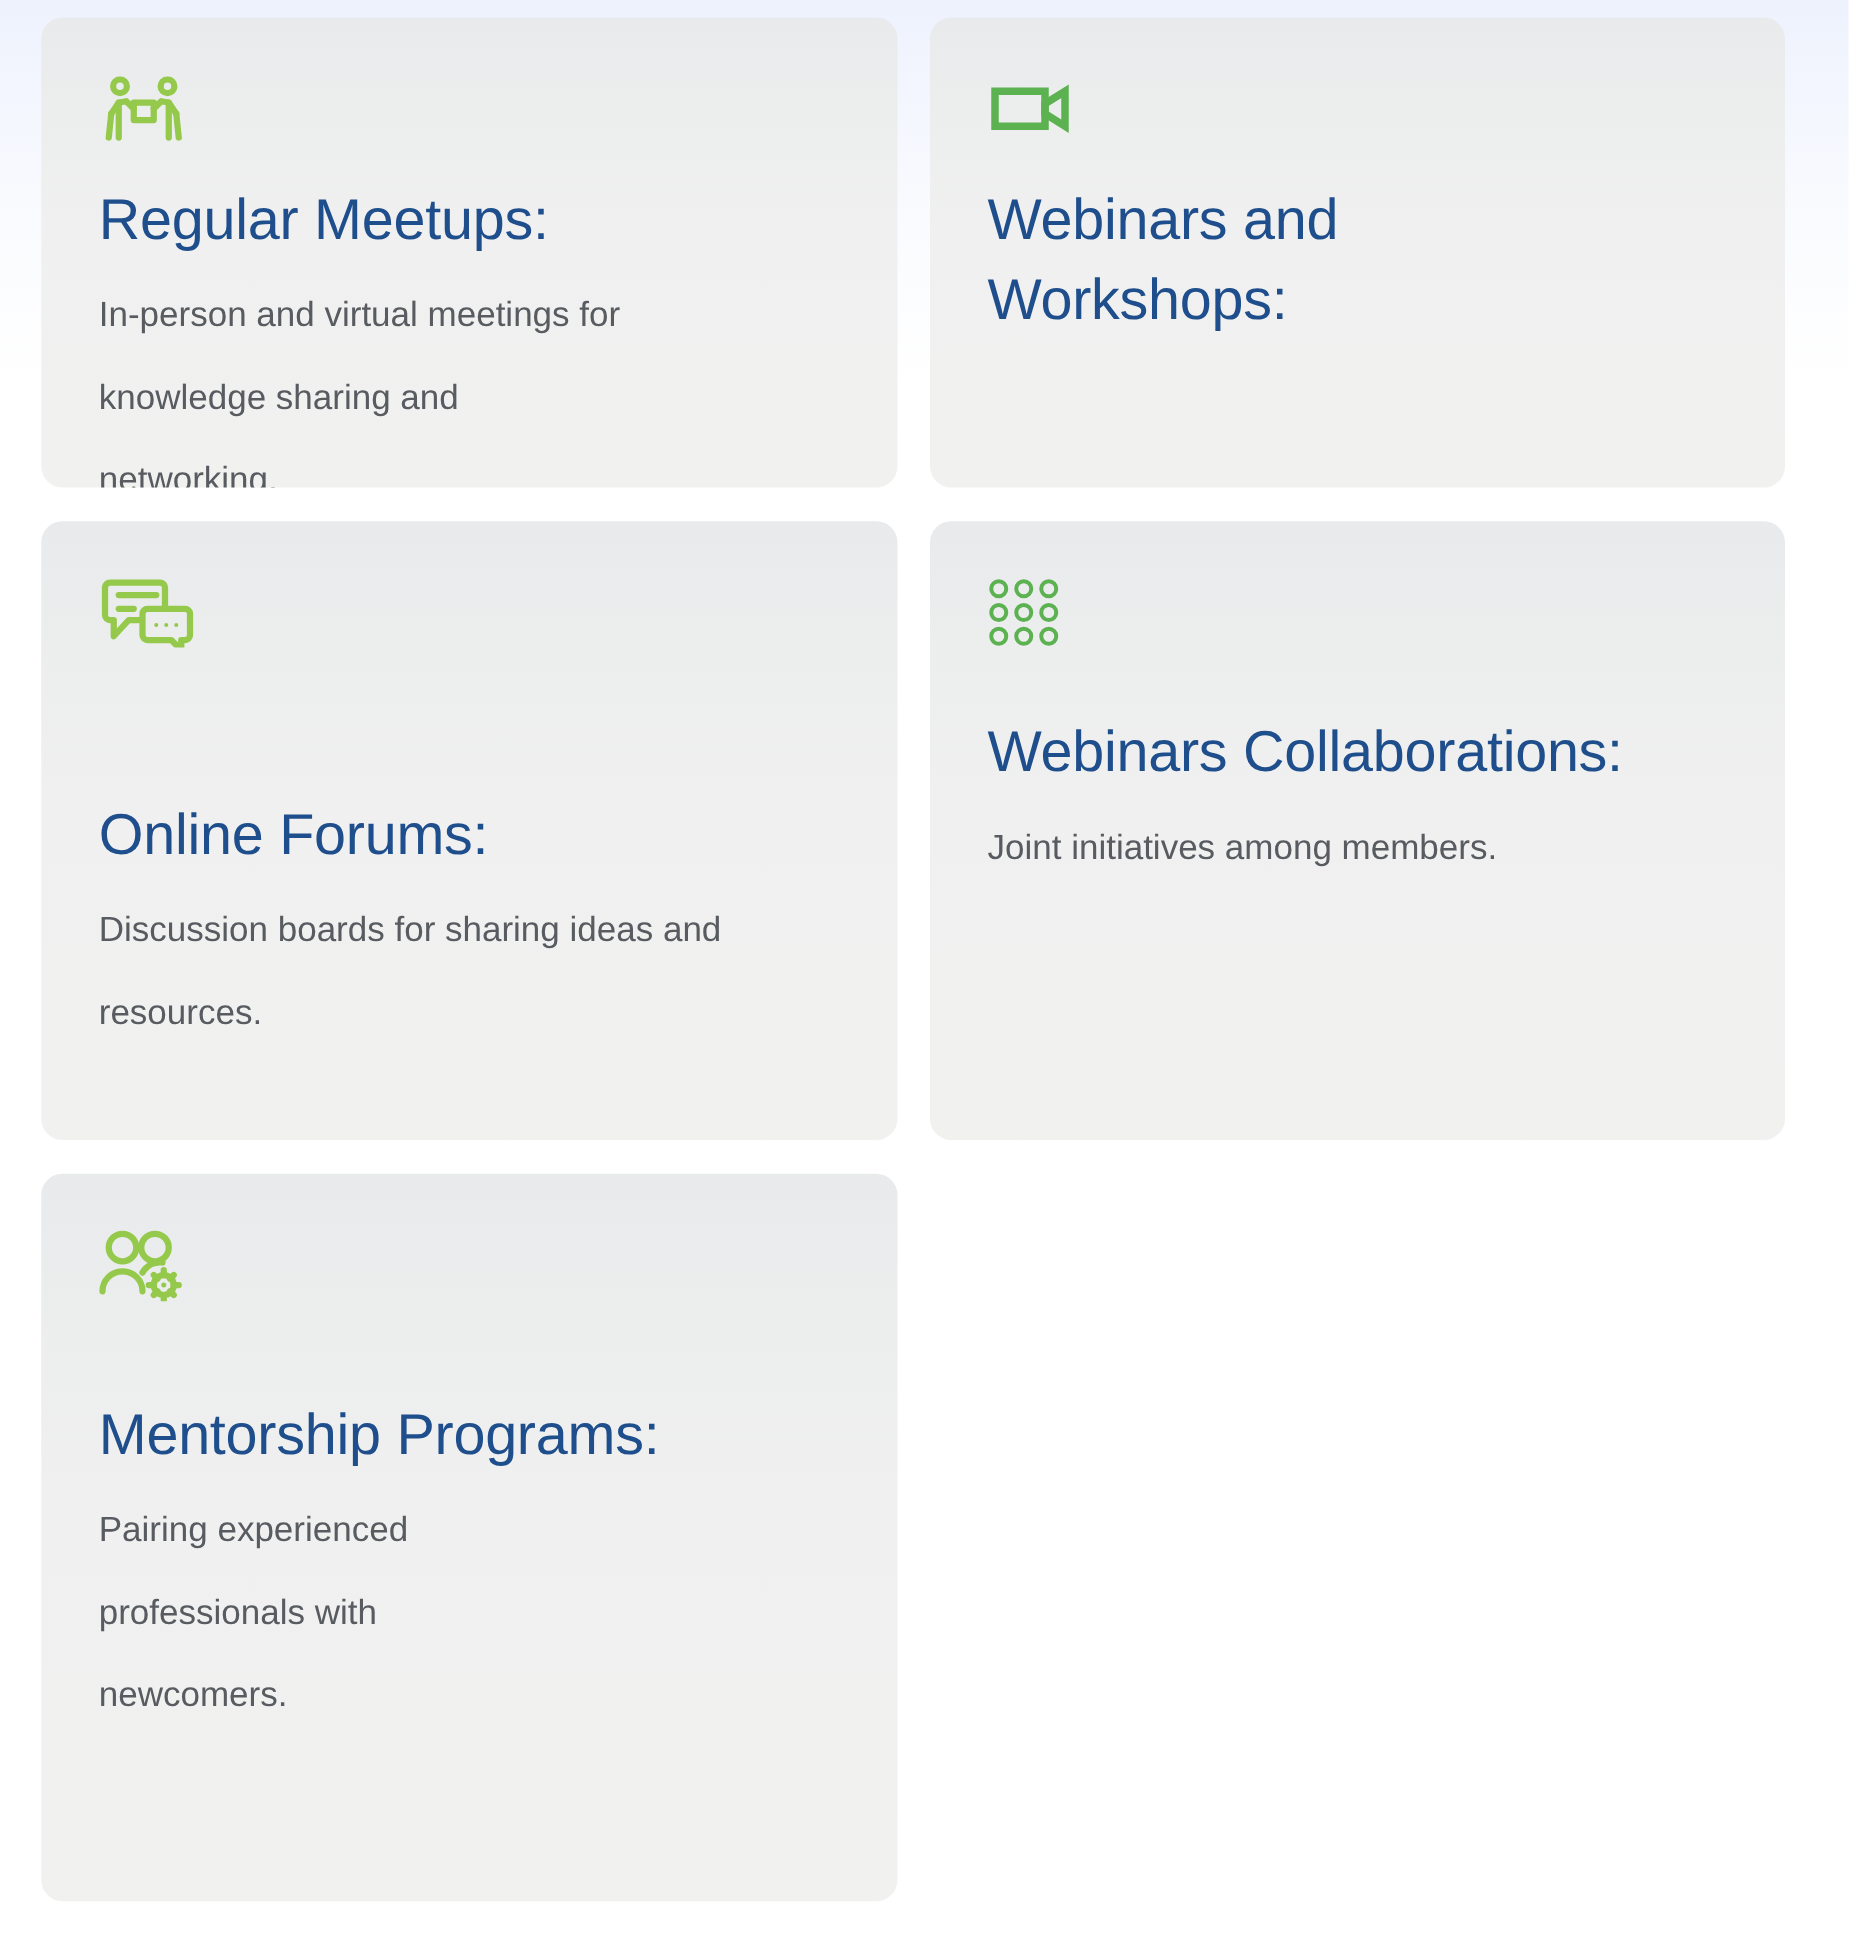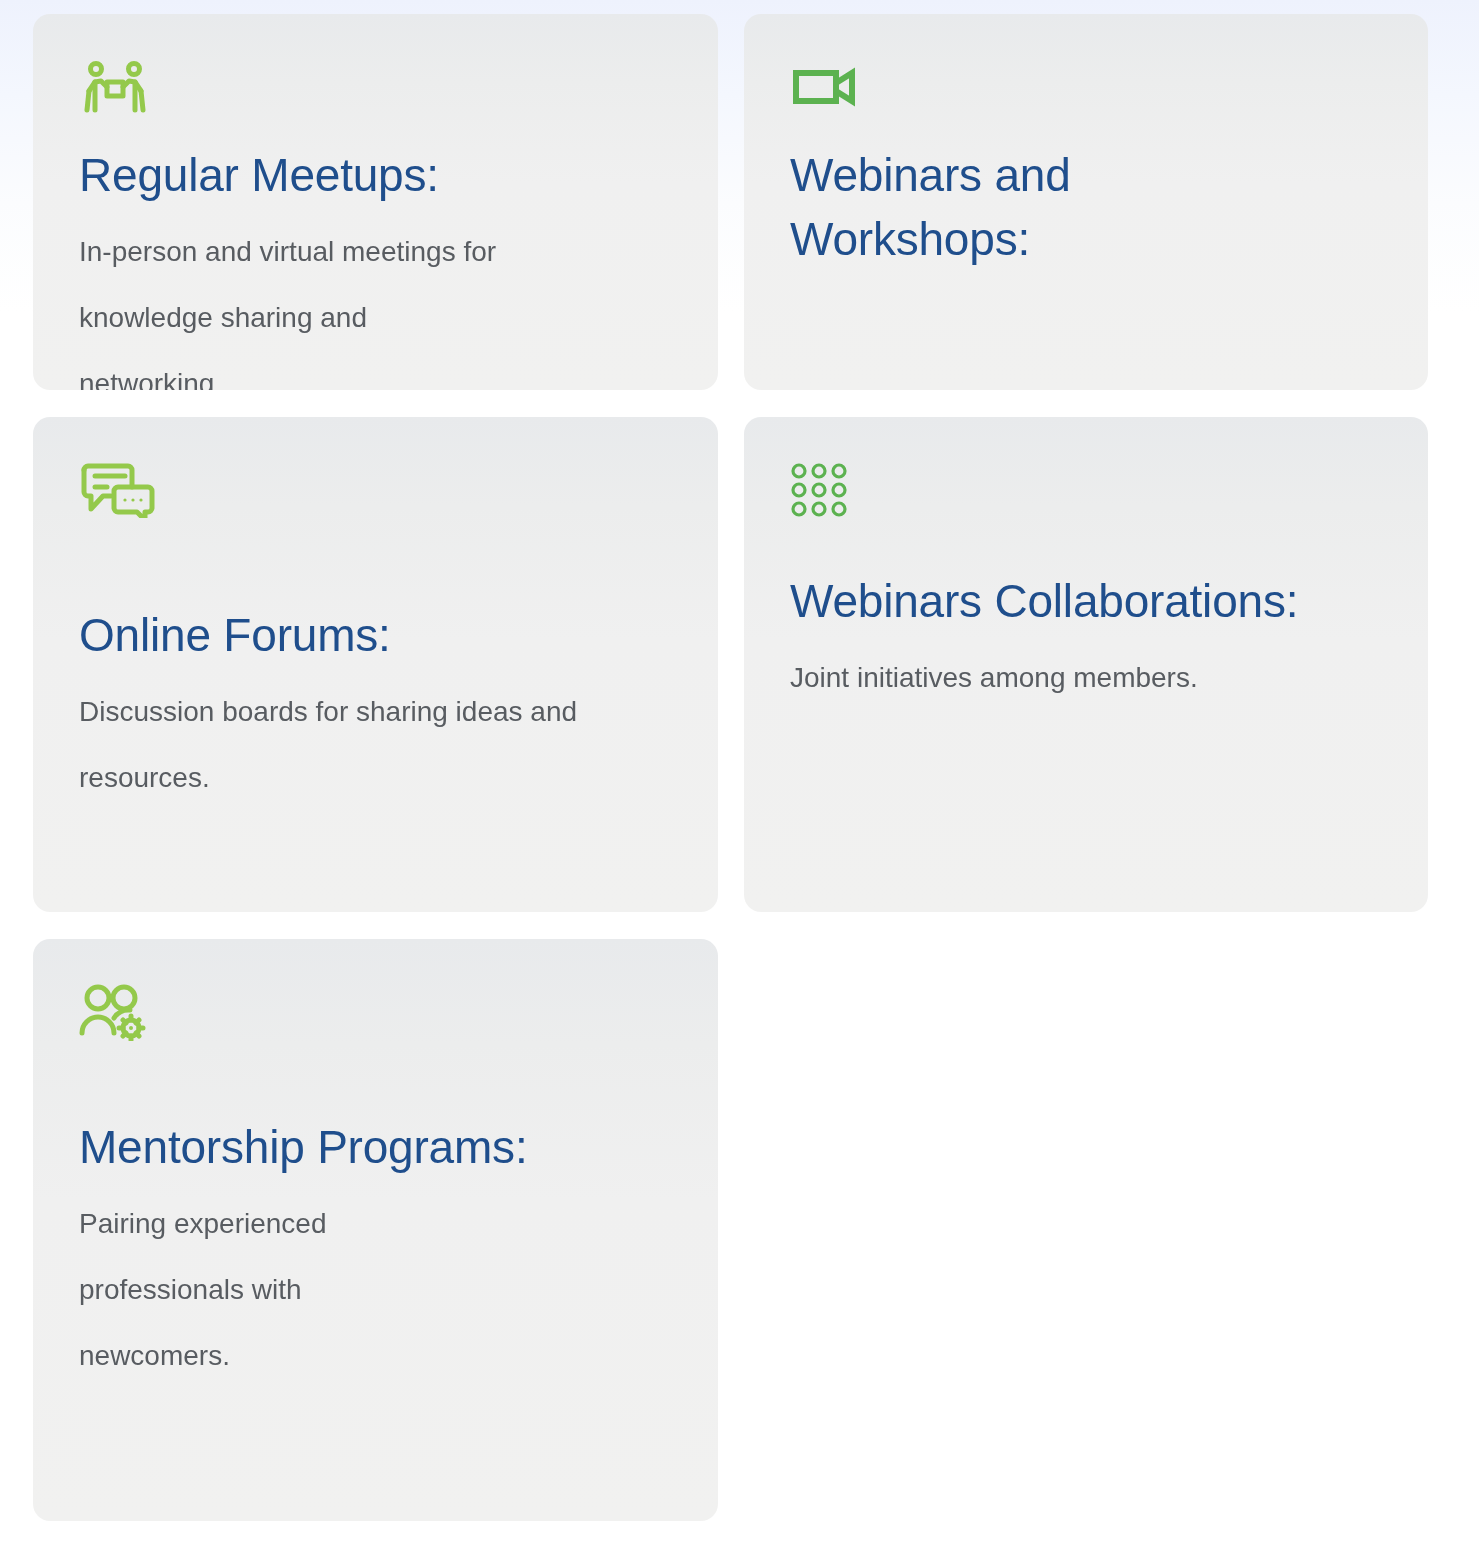--- a/index.html
+++ b/index.html
@@ -72,21 +72,21 @@
     max-width: 100%;
   }
 
   .card-1 .card-body { max-width: 420px; }
   .card-2 .card-body { max-width: 520px; }
   .card-3 .card-body { max-width: 520px; }
   .card-4 .card-body { max-width: 420px; }
   .card-5 .card-body { max-width: 360px; }
 
   .card-2 .card-title { max-width: 420px; }
-  .card-3 .card-title { margin-top: 84px; }
+  .card-3 .card-title { margin-top: 116px; }
   .card-4 .card-title { margin-top: 50px; }
   .card-5 .card-title { margin-top: 74px; }
 
   .empty-slot { visibility: hidden; }
 </style>
 </head>
 <body>
 
 <div id="page-bg"></div>
 

